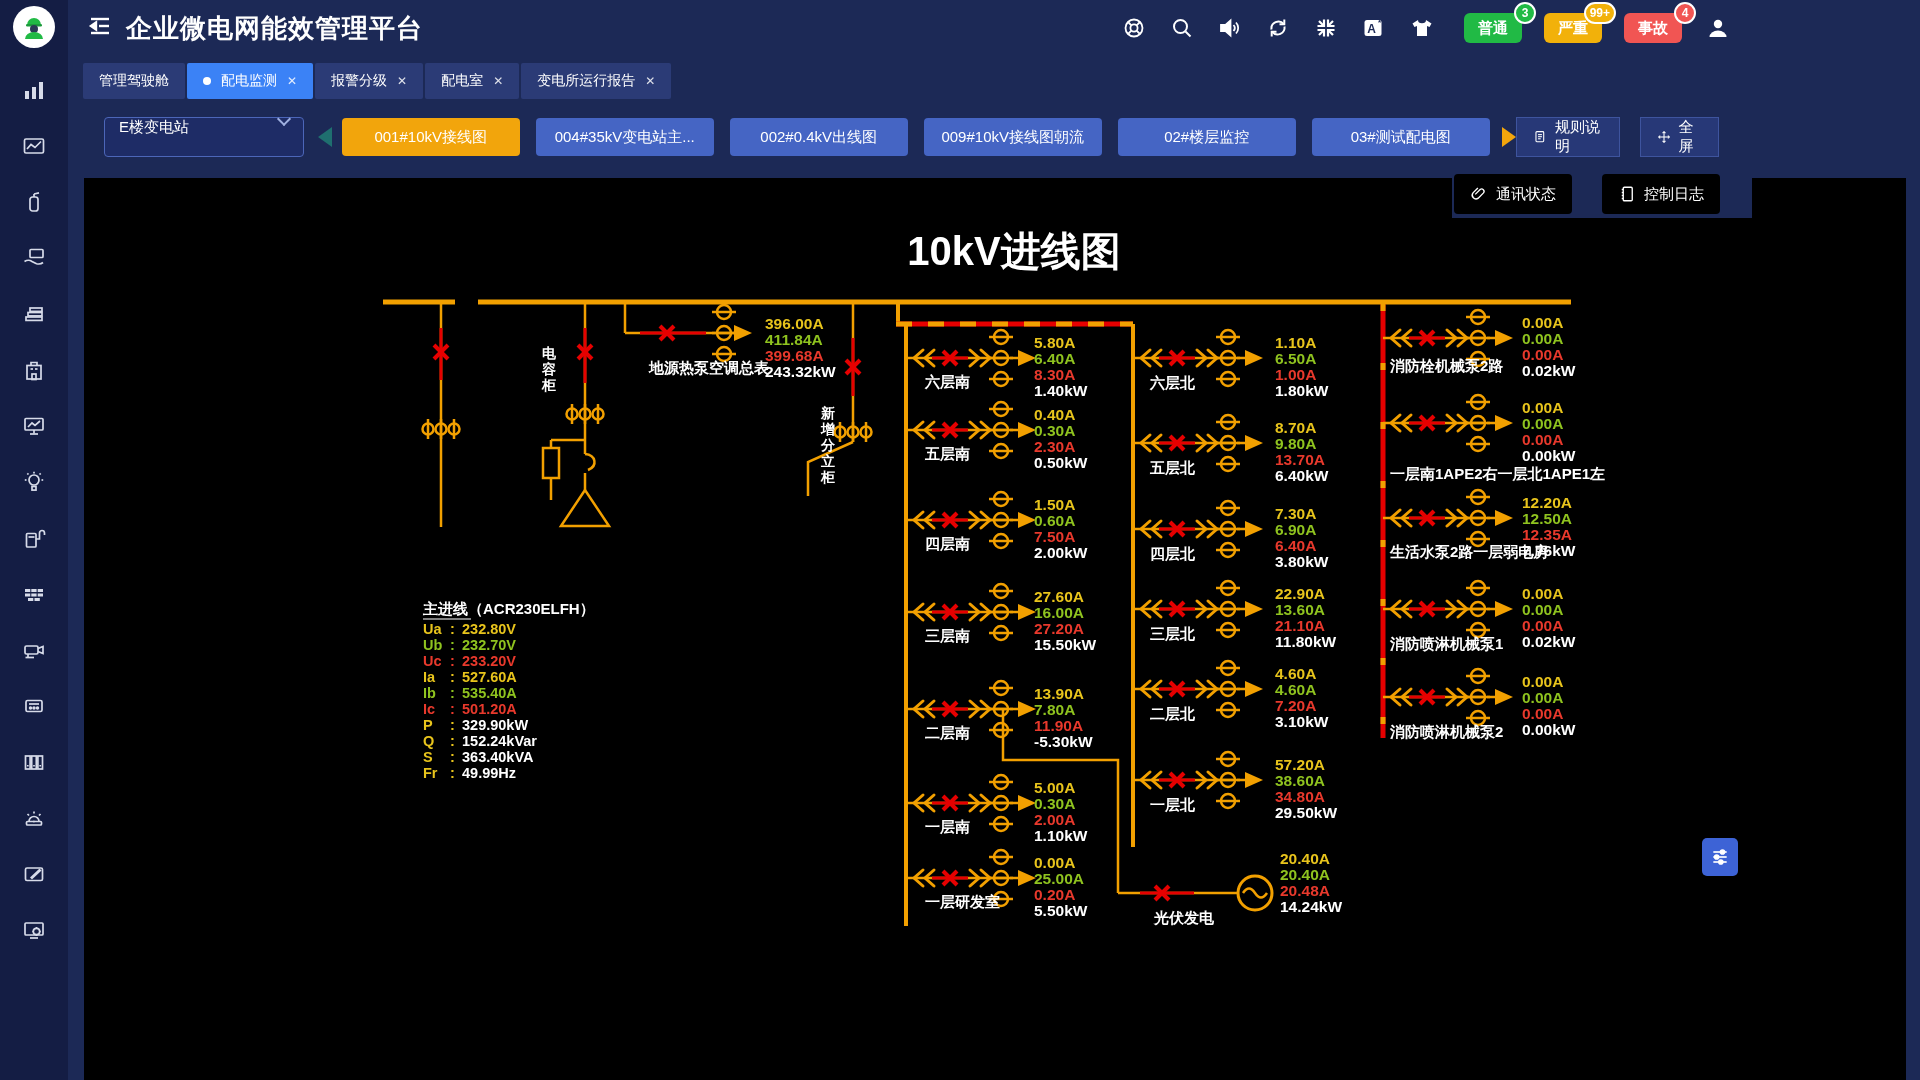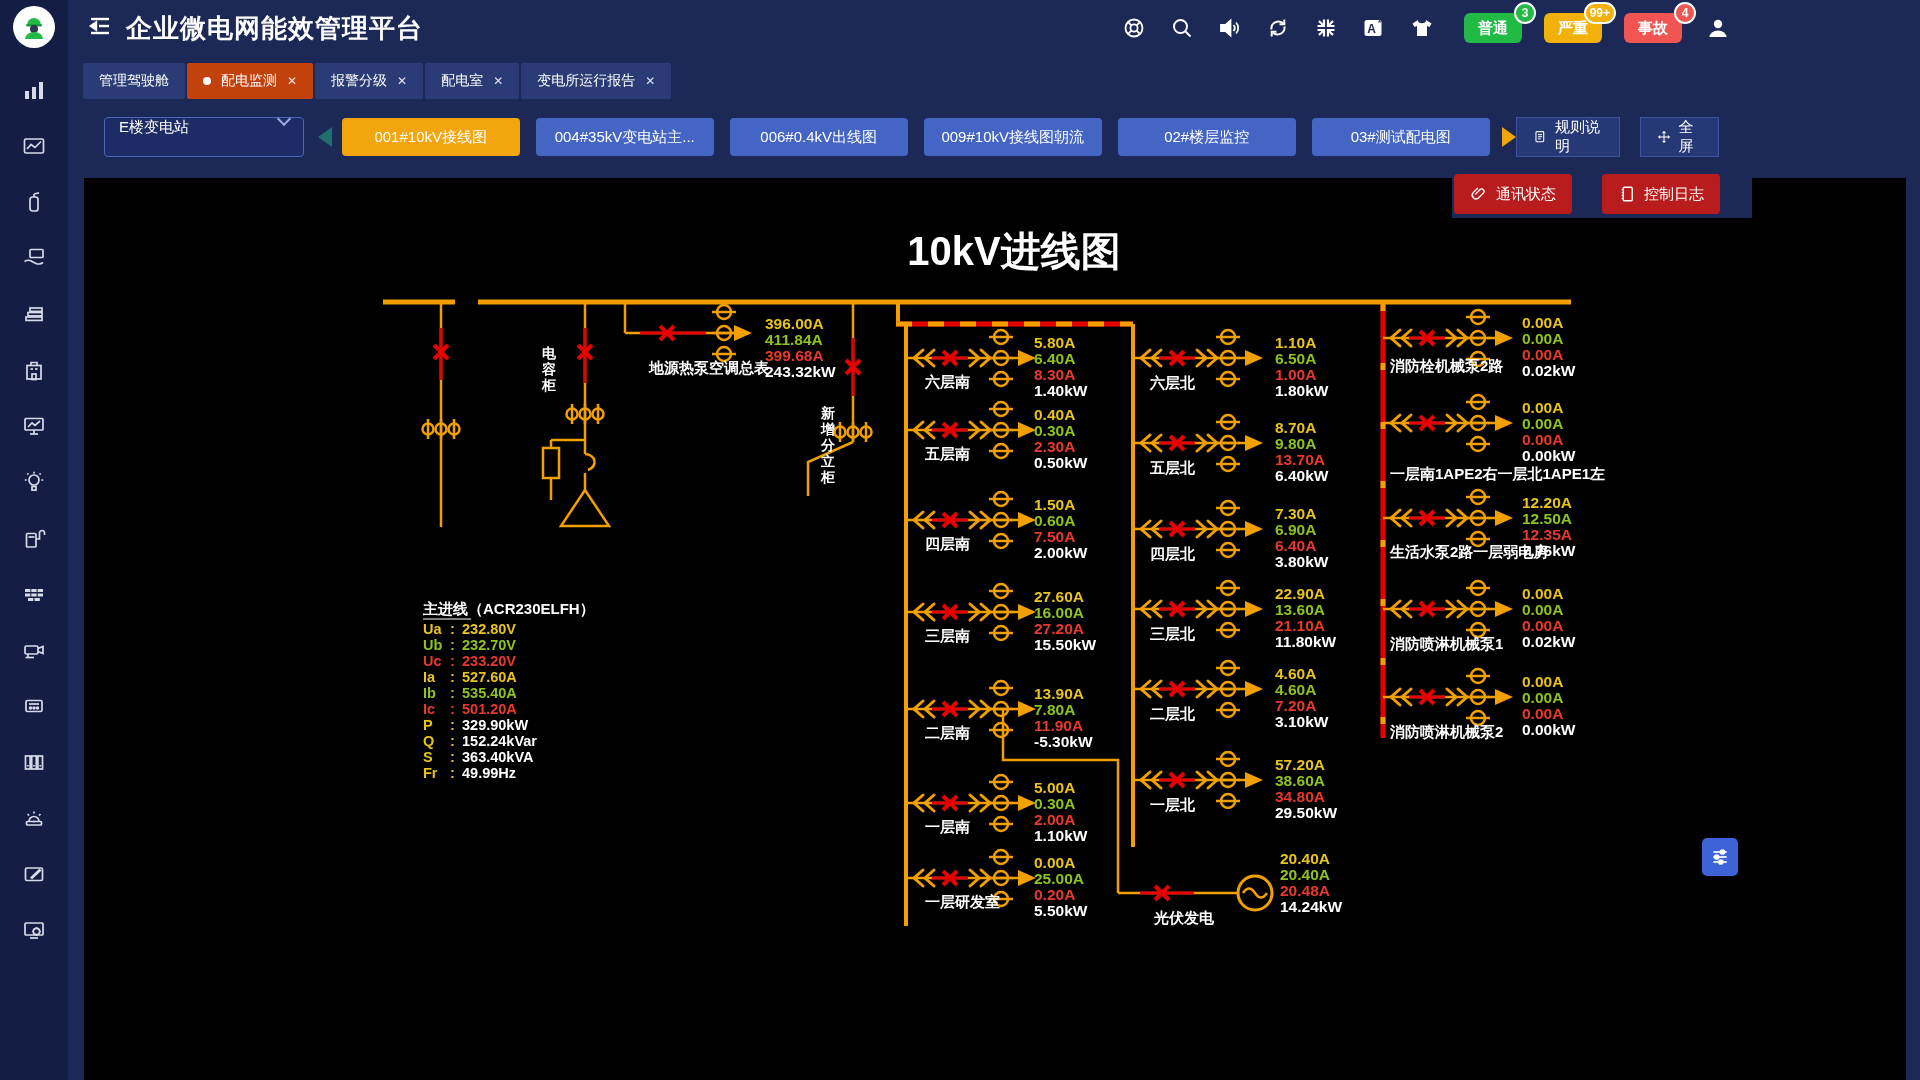--- a/index.html
+++ b/index.html
@@ -21,38 +21,38 @@
   .header-right { margin-left:auto; display:flex; align-items:center; gap:24px; padding-right:22px; }
   .hicon { width:24px; height:24px; cursor:pointer; }
   .hicon svg { width:24px; height:24px; }
   .alerts { display:flex; gap:22px; margin-left:6px; }
   .alert-btn { position:relative; min-width:58px; height:30px; border-radius:6px; display:flex; align-items:center; justify-content:center; font-size:15px; font-weight:bold; color:#fff; cursor:pointer; padding:0 10px; }
   .badge { position:absolute; top:-11px; right:-14px; min-width:22px; height:22px; border-radius:11px; border:2px solid #fff; font-size:12px; display:flex; align-items:center; justify-content:center; padding:0 4px; font-weight:bold; }
 
   
   .tabrow { position:absolute; left:68px; top:60px; right:0; height:42px; display:flex; align-items:center; gap:2px; padding-left:15px; }
   .tab { background:#2B3B76; height:36px; display:flex; align-items:center; gap:10px; padding:0 16px; font-size:14px; cursor:pointer; border-radius:2px; }
-  .tab.active { background:#c2410c; }
+  .tab.active { background:#3b82f6; }
   .tab .dot { width:8px; height:8px; border-radius:50%; background:#fff; }
   .tab .close { font-size:12px; opacity:.85; cursor:pointer; }
 
   
   .toolbar { position:absolute; left:68px; top:104px; right:0; height:66px; display:flex; align-items:center; }
   .station-select { margin-left:36px; width:222px; height:40px; background:#1E2C66; border:1px solid #4C66B8; border-radius:4px; display:flex; align-items:flex-start; justify-content:space-between; padding:0 14px; font-size:15px; cursor:pointer; }
   .chev-down { width:10px; height:10px; border-right:2px solid #9FB0E0; border-bottom:2px solid #9FB0E0; transform:rotate(45deg); margin-top:-4px; }
   .tri-left { width:0; height:0; border-top:10px solid transparent; border-bottom:10px solid transparent; border-right:14px solid #1F6F6F; margin:0 10px 0 14px; cursor:pointer; }
   .tri-right { width:0; height:0; border-top:10px solid transparent; border-bottom:10px solid transparent; border-left:14px solid #F2A50C; margin-left:12px; cursor:pointer; }
   .diag-btns { display:flex; gap:16px; }
   .dbtn { min-width:178px; height:38px; background:#4565C4; border-radius:4px; display:flex; align-items:center; justify-content:center; font-size:15px; cursor:pointer; padding:0 10px; white-space:nowrap; }
   .dbtn.active { background:#F2A50C; }
   .toolbar-right { margin-left:auto; display:flex; gap:20px; padding-right:33px; }
   .obtn { height:40px; background:#273877; border:1px solid #3E549E; border-radius:0; display:flex; align-items:center; gap:8px; font-size:15px; padding:0 16px; cursor:pointer; }
   .row2-backdrop { position:absolute; top:170px; right:0; width:300px; height:48px; background:#1C2956; z-index:3; }
   .row2 { position:absolute; top:174px; right:32px; display:flex; gap:30px; z-index:4; }
-  .bbtn { height:40px; background:#b91c1c; border-radius:4px; display:flex; align-items:center; gap:8px; font-size:15px; padding:0 16px; cursor:pointer; }
+  .bbtn { height:40px; background:#000000; border-radius:4px; display:flex; align-items:center; gap:8px; font-size:15px; padding:0 16px; cursor:pointer; }
   .obtn svg,.bbtn svg { width:18px; height:18px; stroke:#fff; fill:none; stroke-width:1.8; }
 
   
   .canvas { position:absolute; left:84px; top:178px; width:1822px; height:902px; background:#000; z-index:2; }
   .canvas svg text { font-family:"Liberation Sans","DejaVu Sans",sans-serif; }
 
   .float-btn { position:absolute; right:14px; top:838px; width:36px; height:38px; background:#3D63D6; border-radius:5px; display:flex; align-items:center; justify-content:center; cursor:pointer; z-index:6; }
   .float-btn svg { width:20px; height:20px; stroke:#fff; stroke-width:2; fill:#fff; }
 </style>
 </head>
@@ -282,21 +282,21 @@
 
   <div class="toolbar">
     <div class="station-select">
       <span>E楼变电站</span>
       <span class="chev-down"></span>
     </div>
     <div class="tri-left"></div>
     <div class="diag-btns" id="diag-btns">
         <div class="dbtn active">001#10kV接线图</div>
         <div class="dbtn">004#35kV变电站主...</div>
-        <div class="dbtn">006#0.4kV出线图</div>
+        <div class="dbtn">002#0.4kV出线图</div>
         <div class="dbtn">009#10kV接线图朝流</div>
         <div class="dbtn">02#楼层监控</div>
         <div class="dbtn">03#测试配电图</div>
       </div>
     <div class="tri-right"></div>
     <div class="toolbar-right">
       <div class="obtn">
         <svg viewBox="0 0 24 24">
           <rect x="5" y="3" width="13" height="17" rx="1.5"></rect>
           <line x1="8.5" y1="8" x2="15" y2="8"></line>

